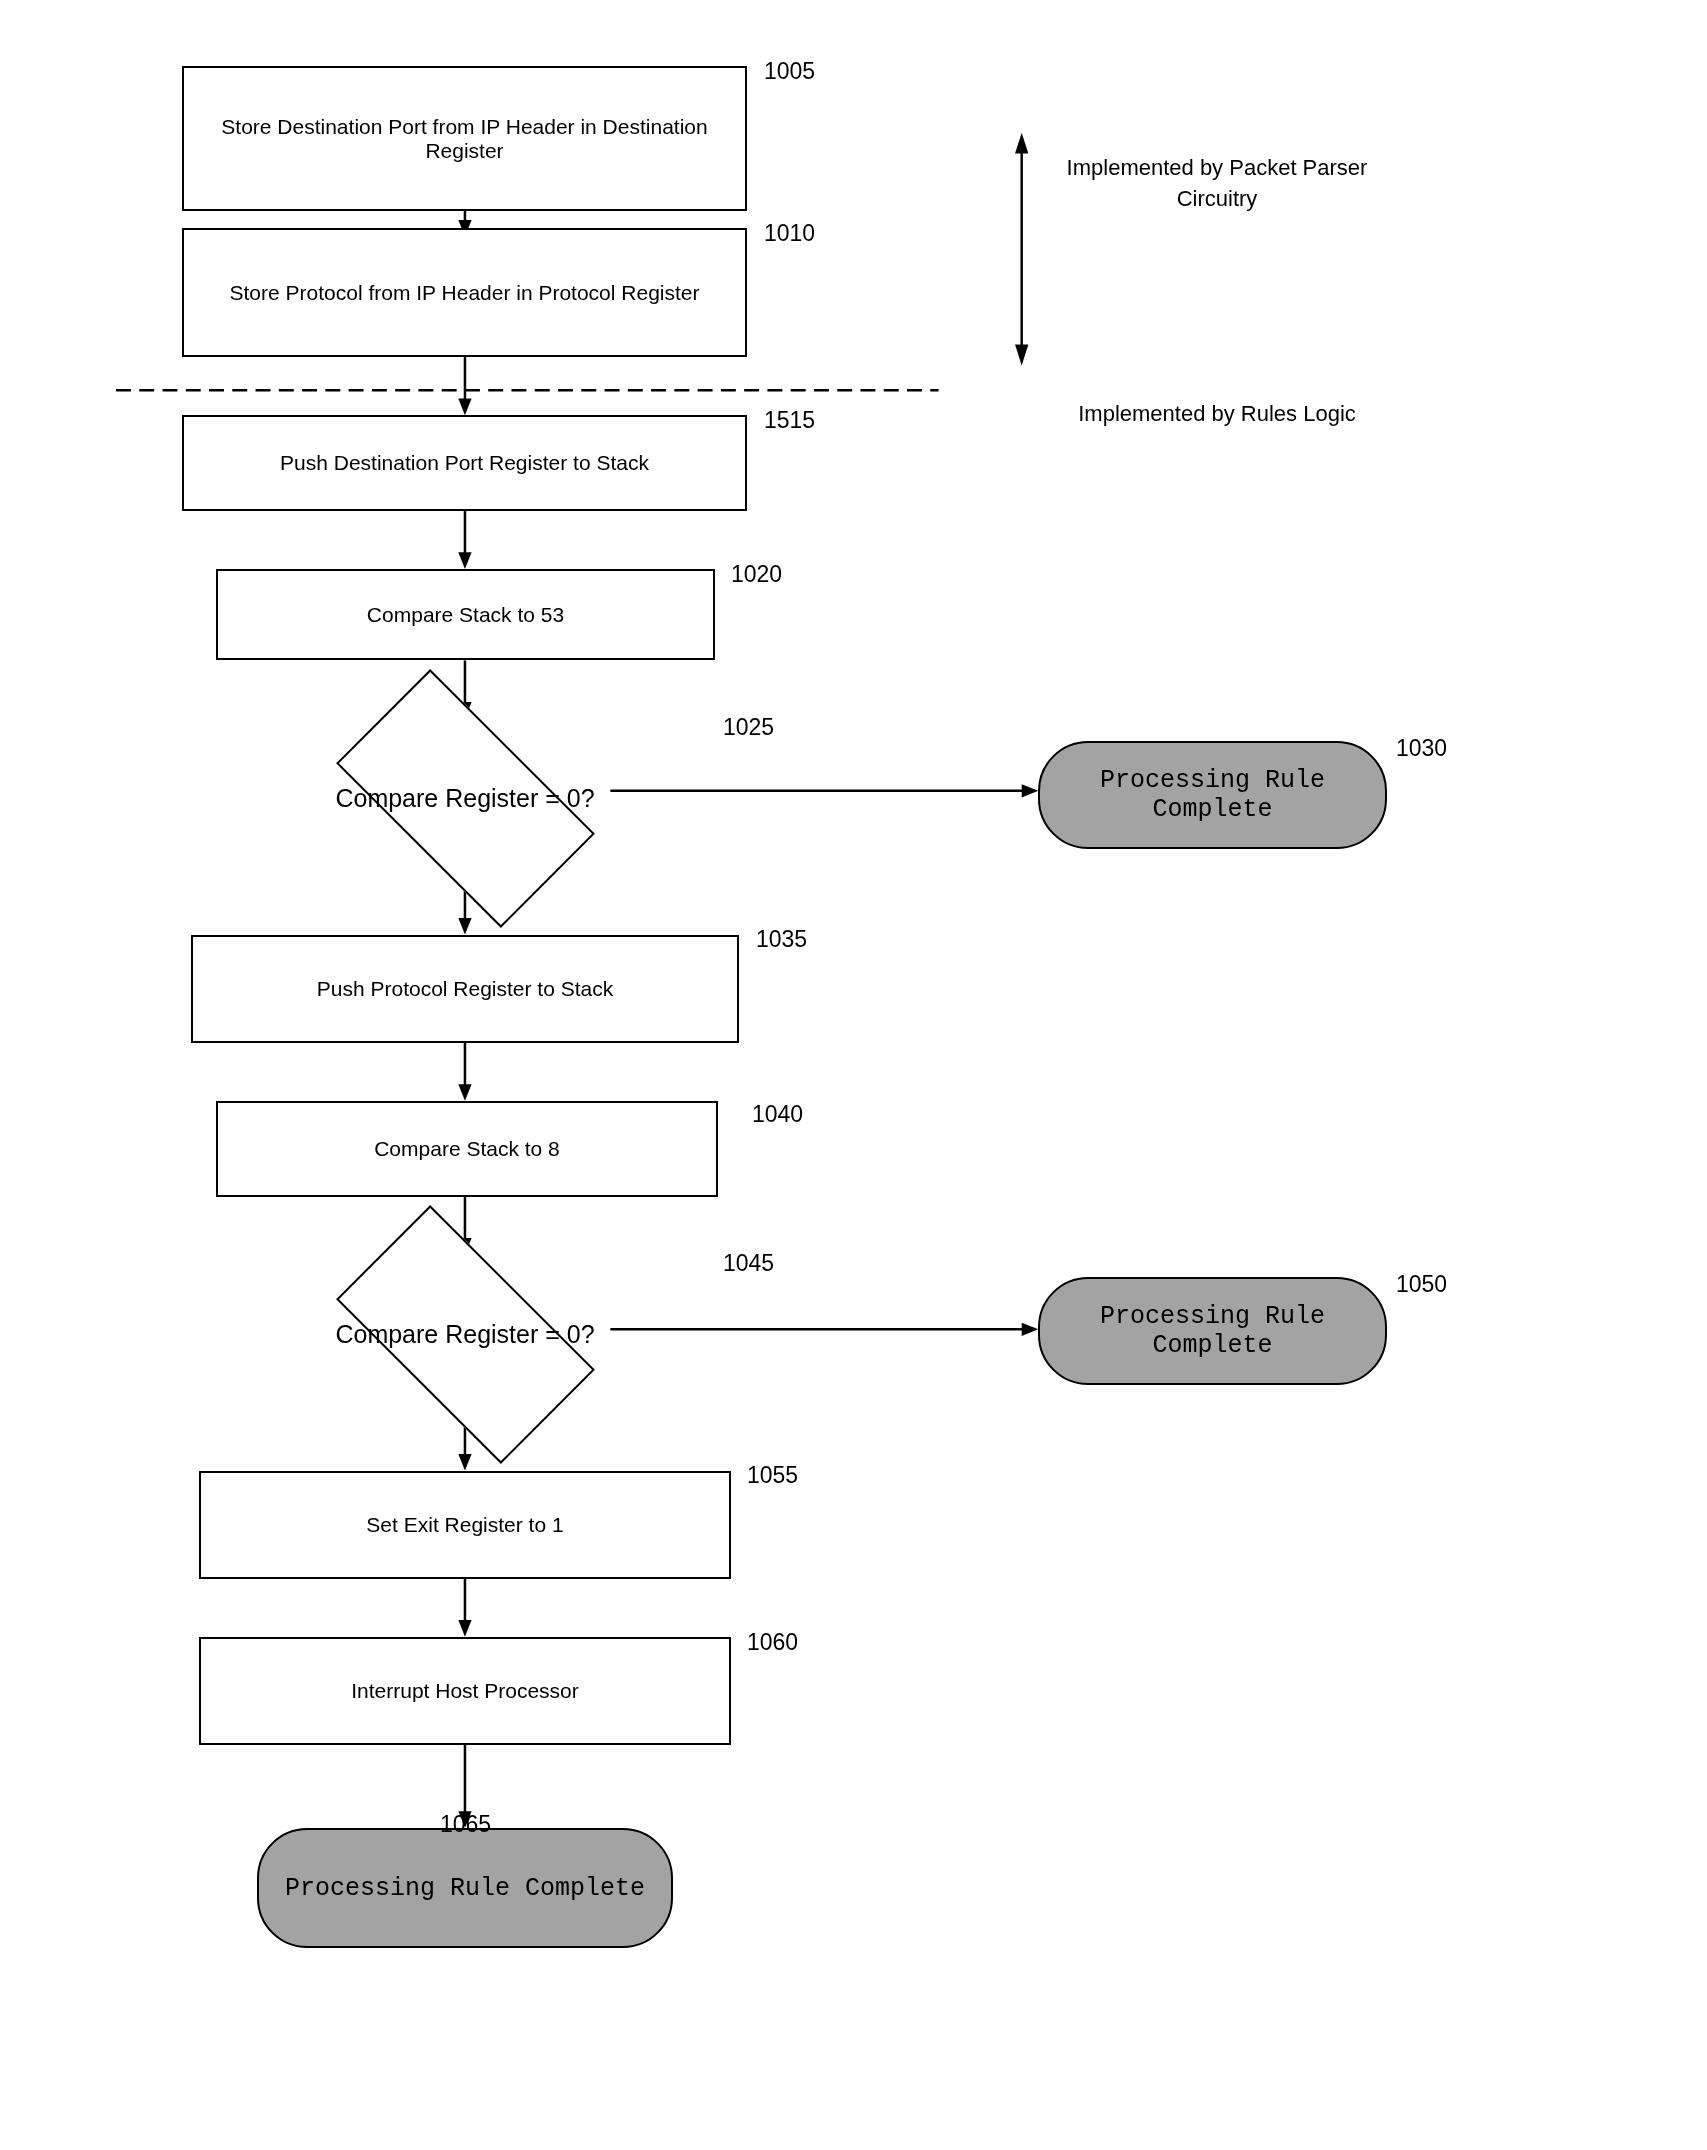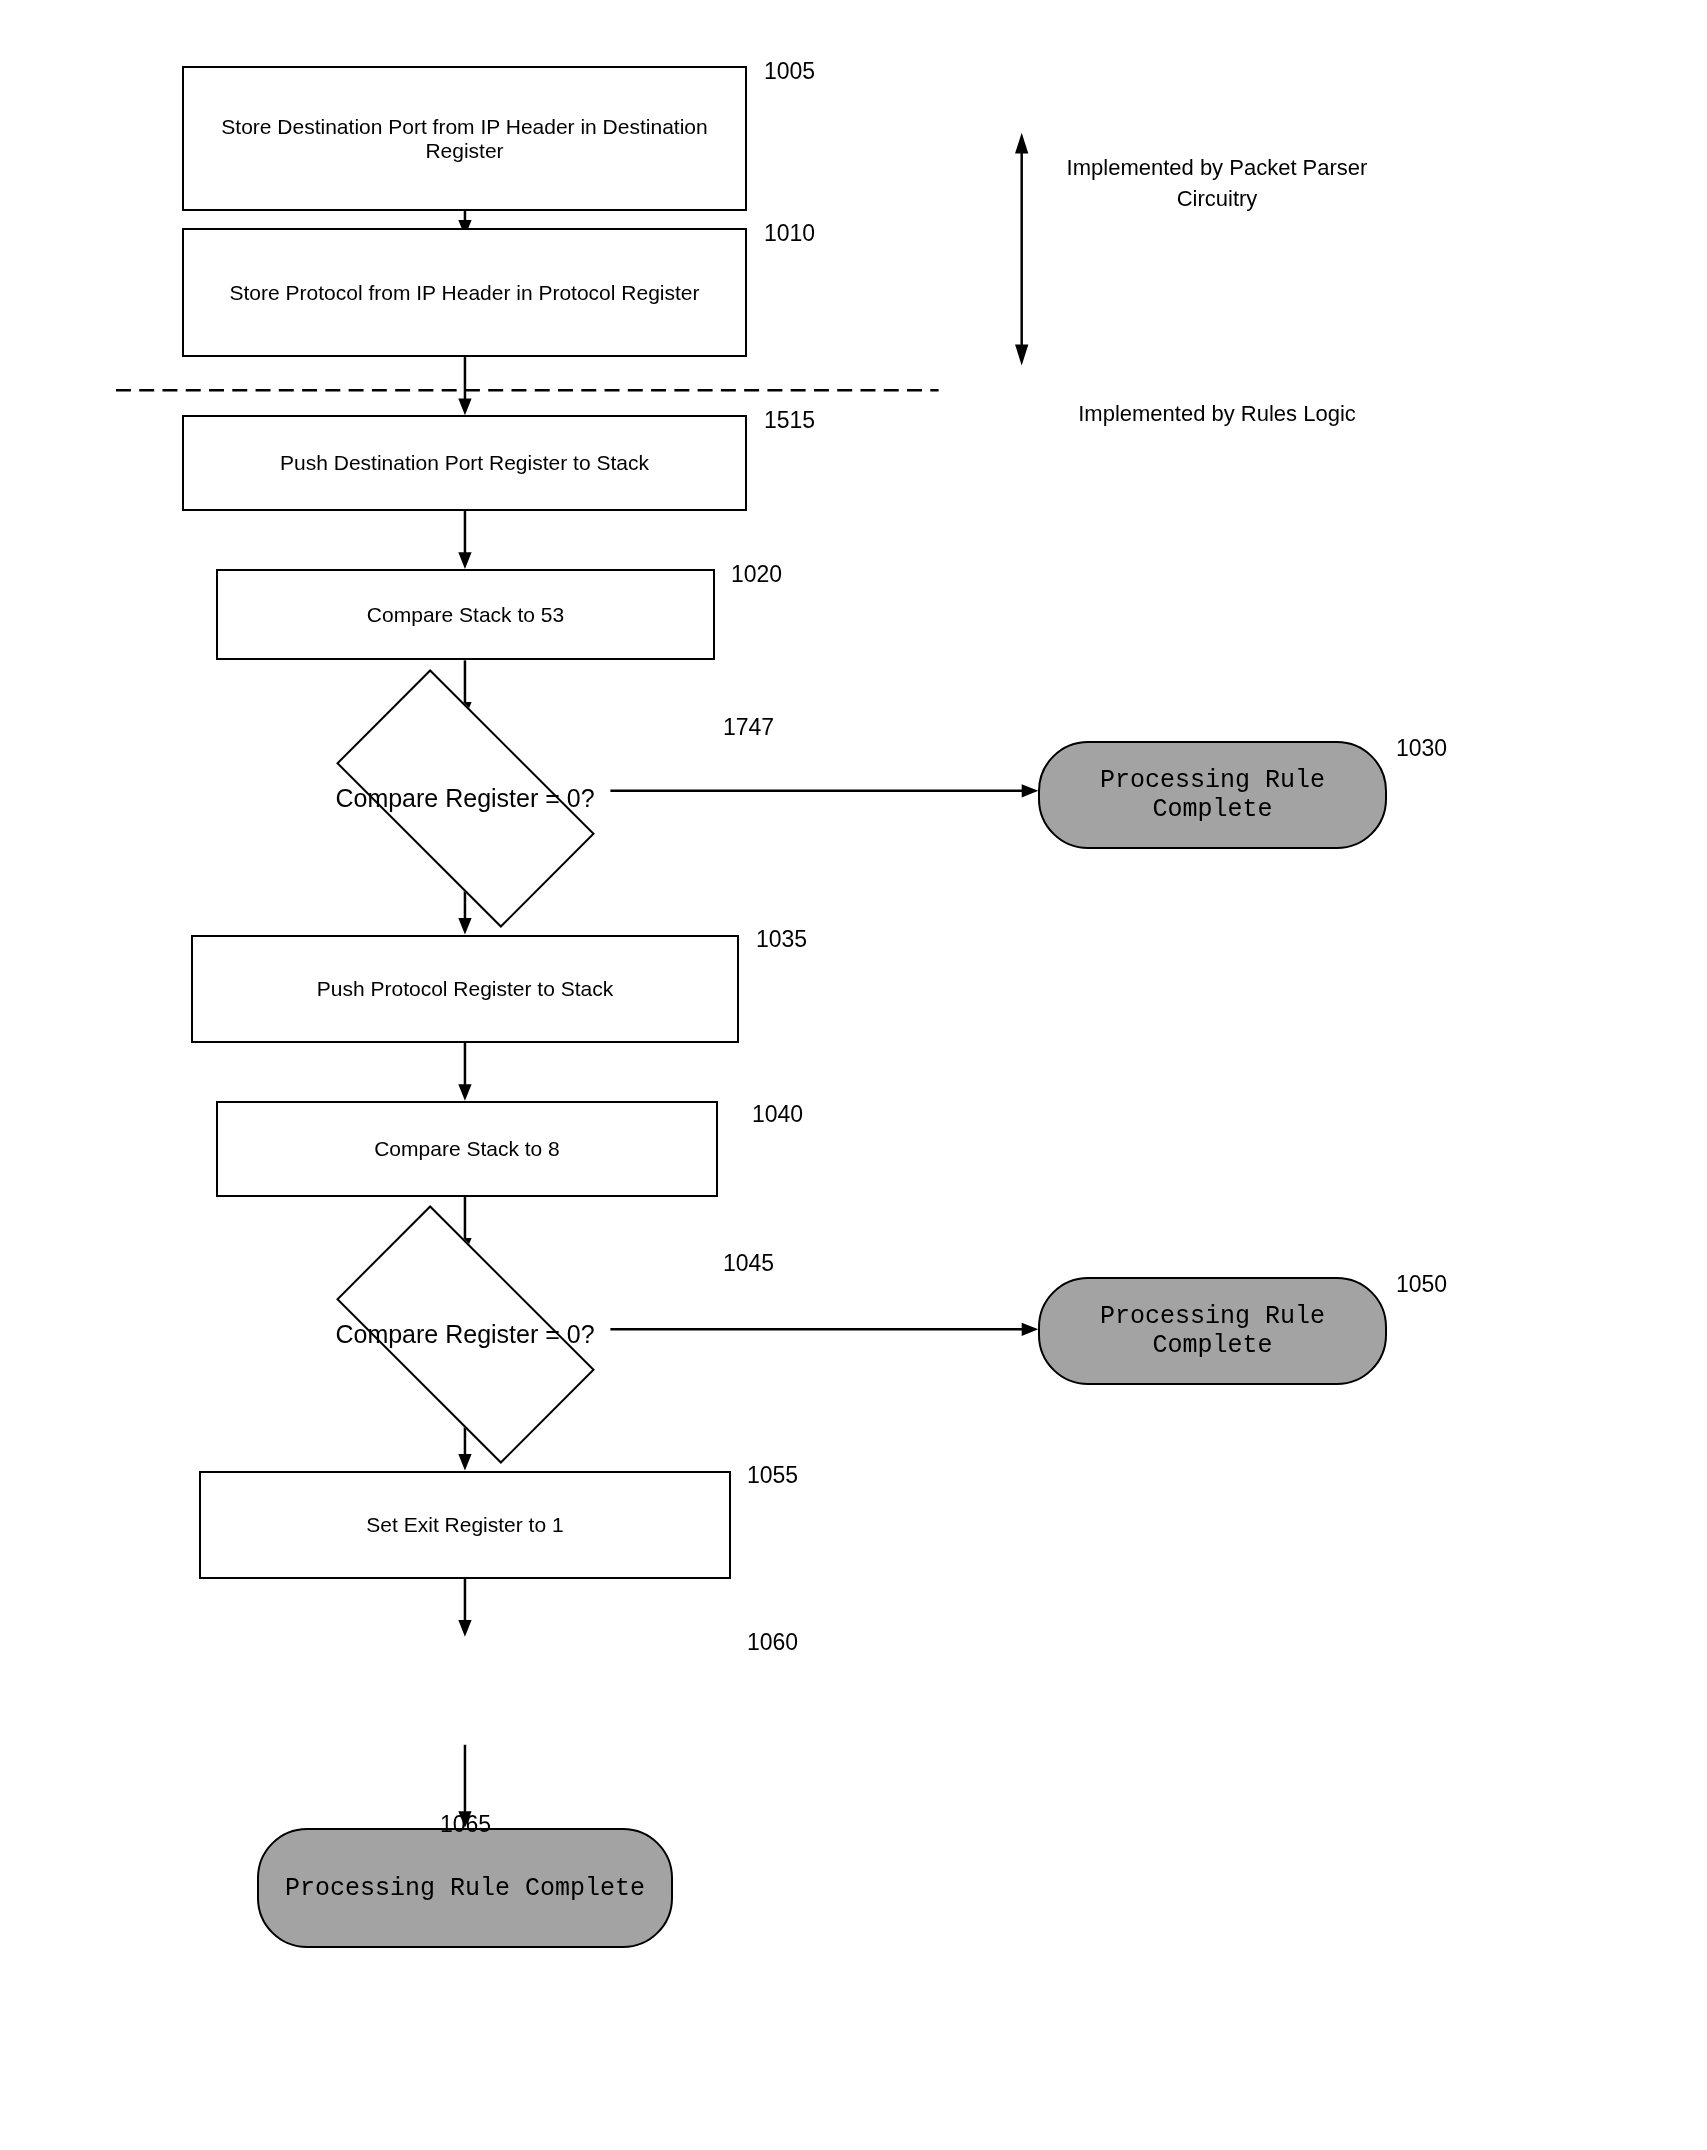--- a/index.html
+++ b/index.html
@@ -182,21 +182,21 @@
   </div>
   <div class="ref-label" style="left: 665px; top: 528px;">
     <span>1020</span>
   </div>
 
   <div class="flow-item diamond-container" style="left: 154px; top: 686px; width: 490px; height: 158px;">
     <div class="diamond"></div>
     <span class="diamond-label">Compare Register = 0?</span>
   </div>
   <div class="ref-label" style="left: 657px; top: 681px;">
-    <span>1747</span>
+    <span>1025</span>
   </div>
 
   <div class="flow-item pill-box" style="left: 972px; top: 708px; width: 349px; height: 108px;">
     <span>Processing Rule Complete</span>
   </div>
   <div class="ref-label" style="left: 1330px; top: 702px;">
     <span>1030</span>
   </div>
 
   <div class="flow-item rect-box" style="left: 125px; top: 902px; width: 548px; height: 108px;">
@@ -228,20 +228,23 @@
     <span>1050</span>
   </div>
 
   <div class="flow-item rect-box" style="left: 133px; top: 1438px; width: 532px; height: 108px;">
     <span>Set Exit Register to 1</span>
   </div>
   <div class="ref-label" style="left: 681px; top: 1429px;">
     <span>1055</span>
   </div>
 
+  <div class="flow-item rect-box" style="left: 133px; top: 1604px; width: 532px; height: 108px;">
+    <span>Interrupt Host Processor</span>
+  </div>
   <div class="ref-label" style="left: 681px; top: 1596px;">
     <span>1060</span>
   </div>
 
   <div class="flow-item pill-box" style="left: 191px; top: 1795px; width: 416px; height: 120px;">
     <span>Processing Rule Complete</span>
   </div>
   <div class="ref-label" style="left: 374px; top: 1778px;">
     <span>1065</span>
   </div>

